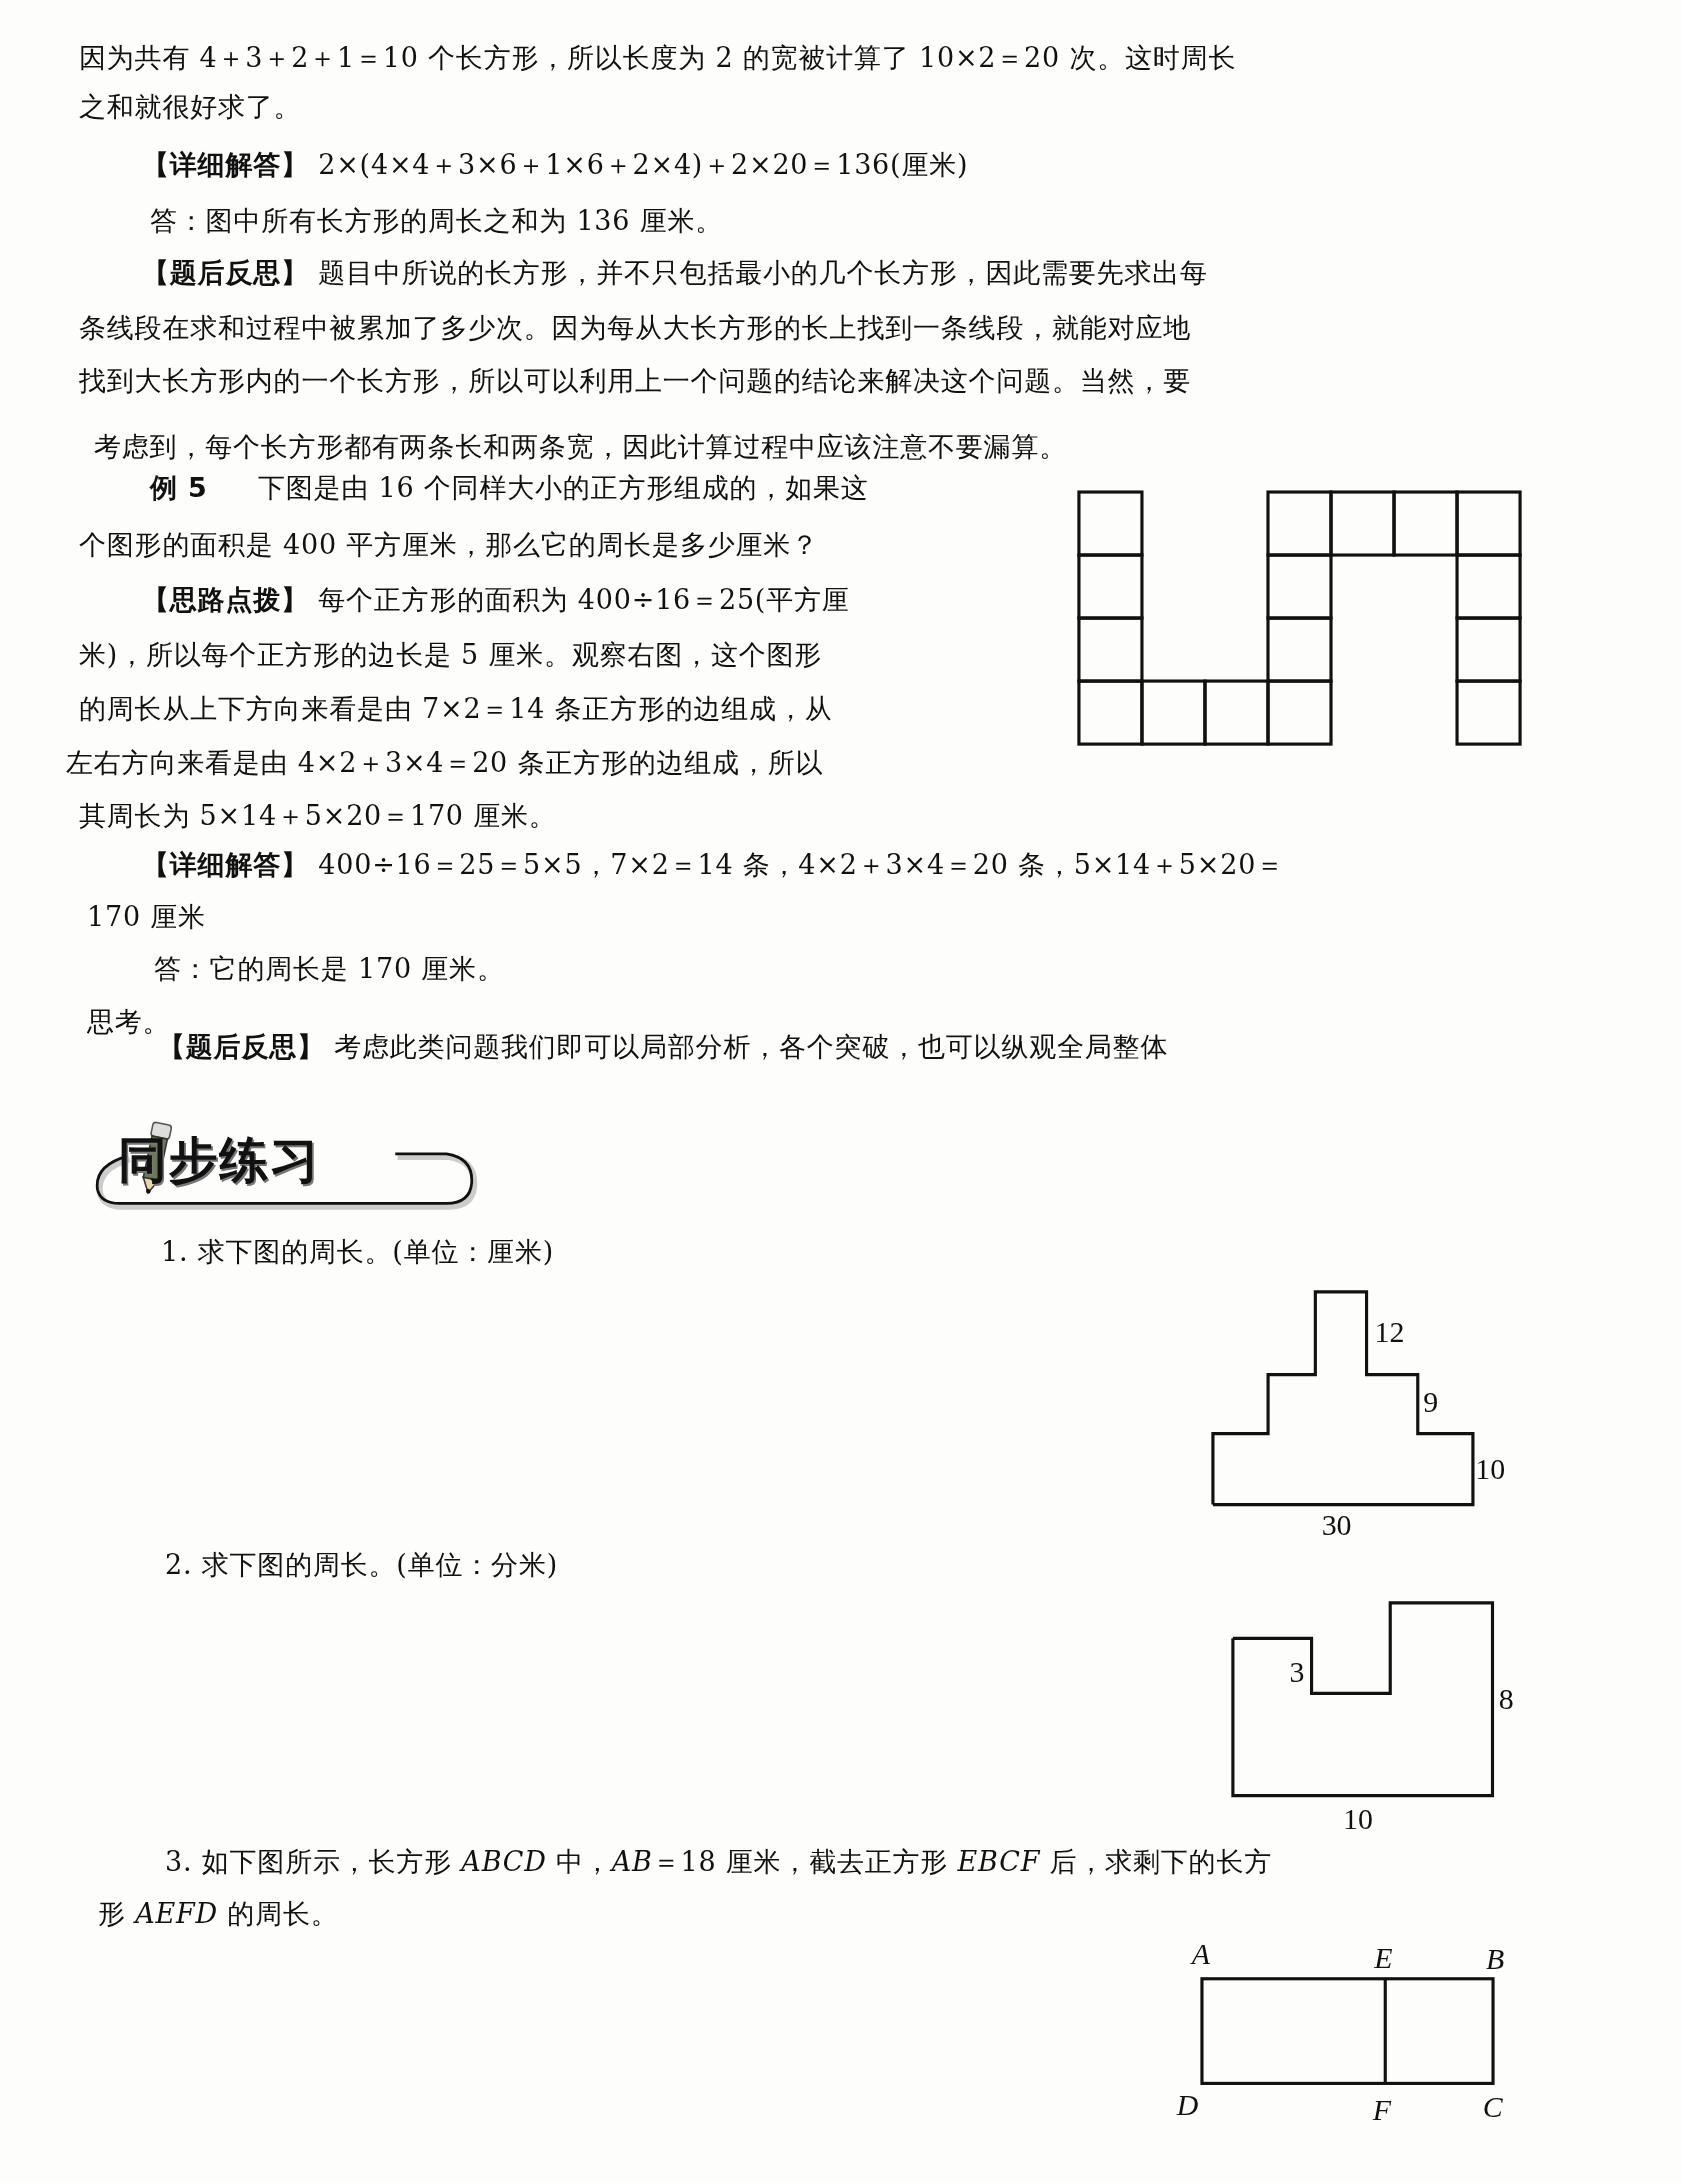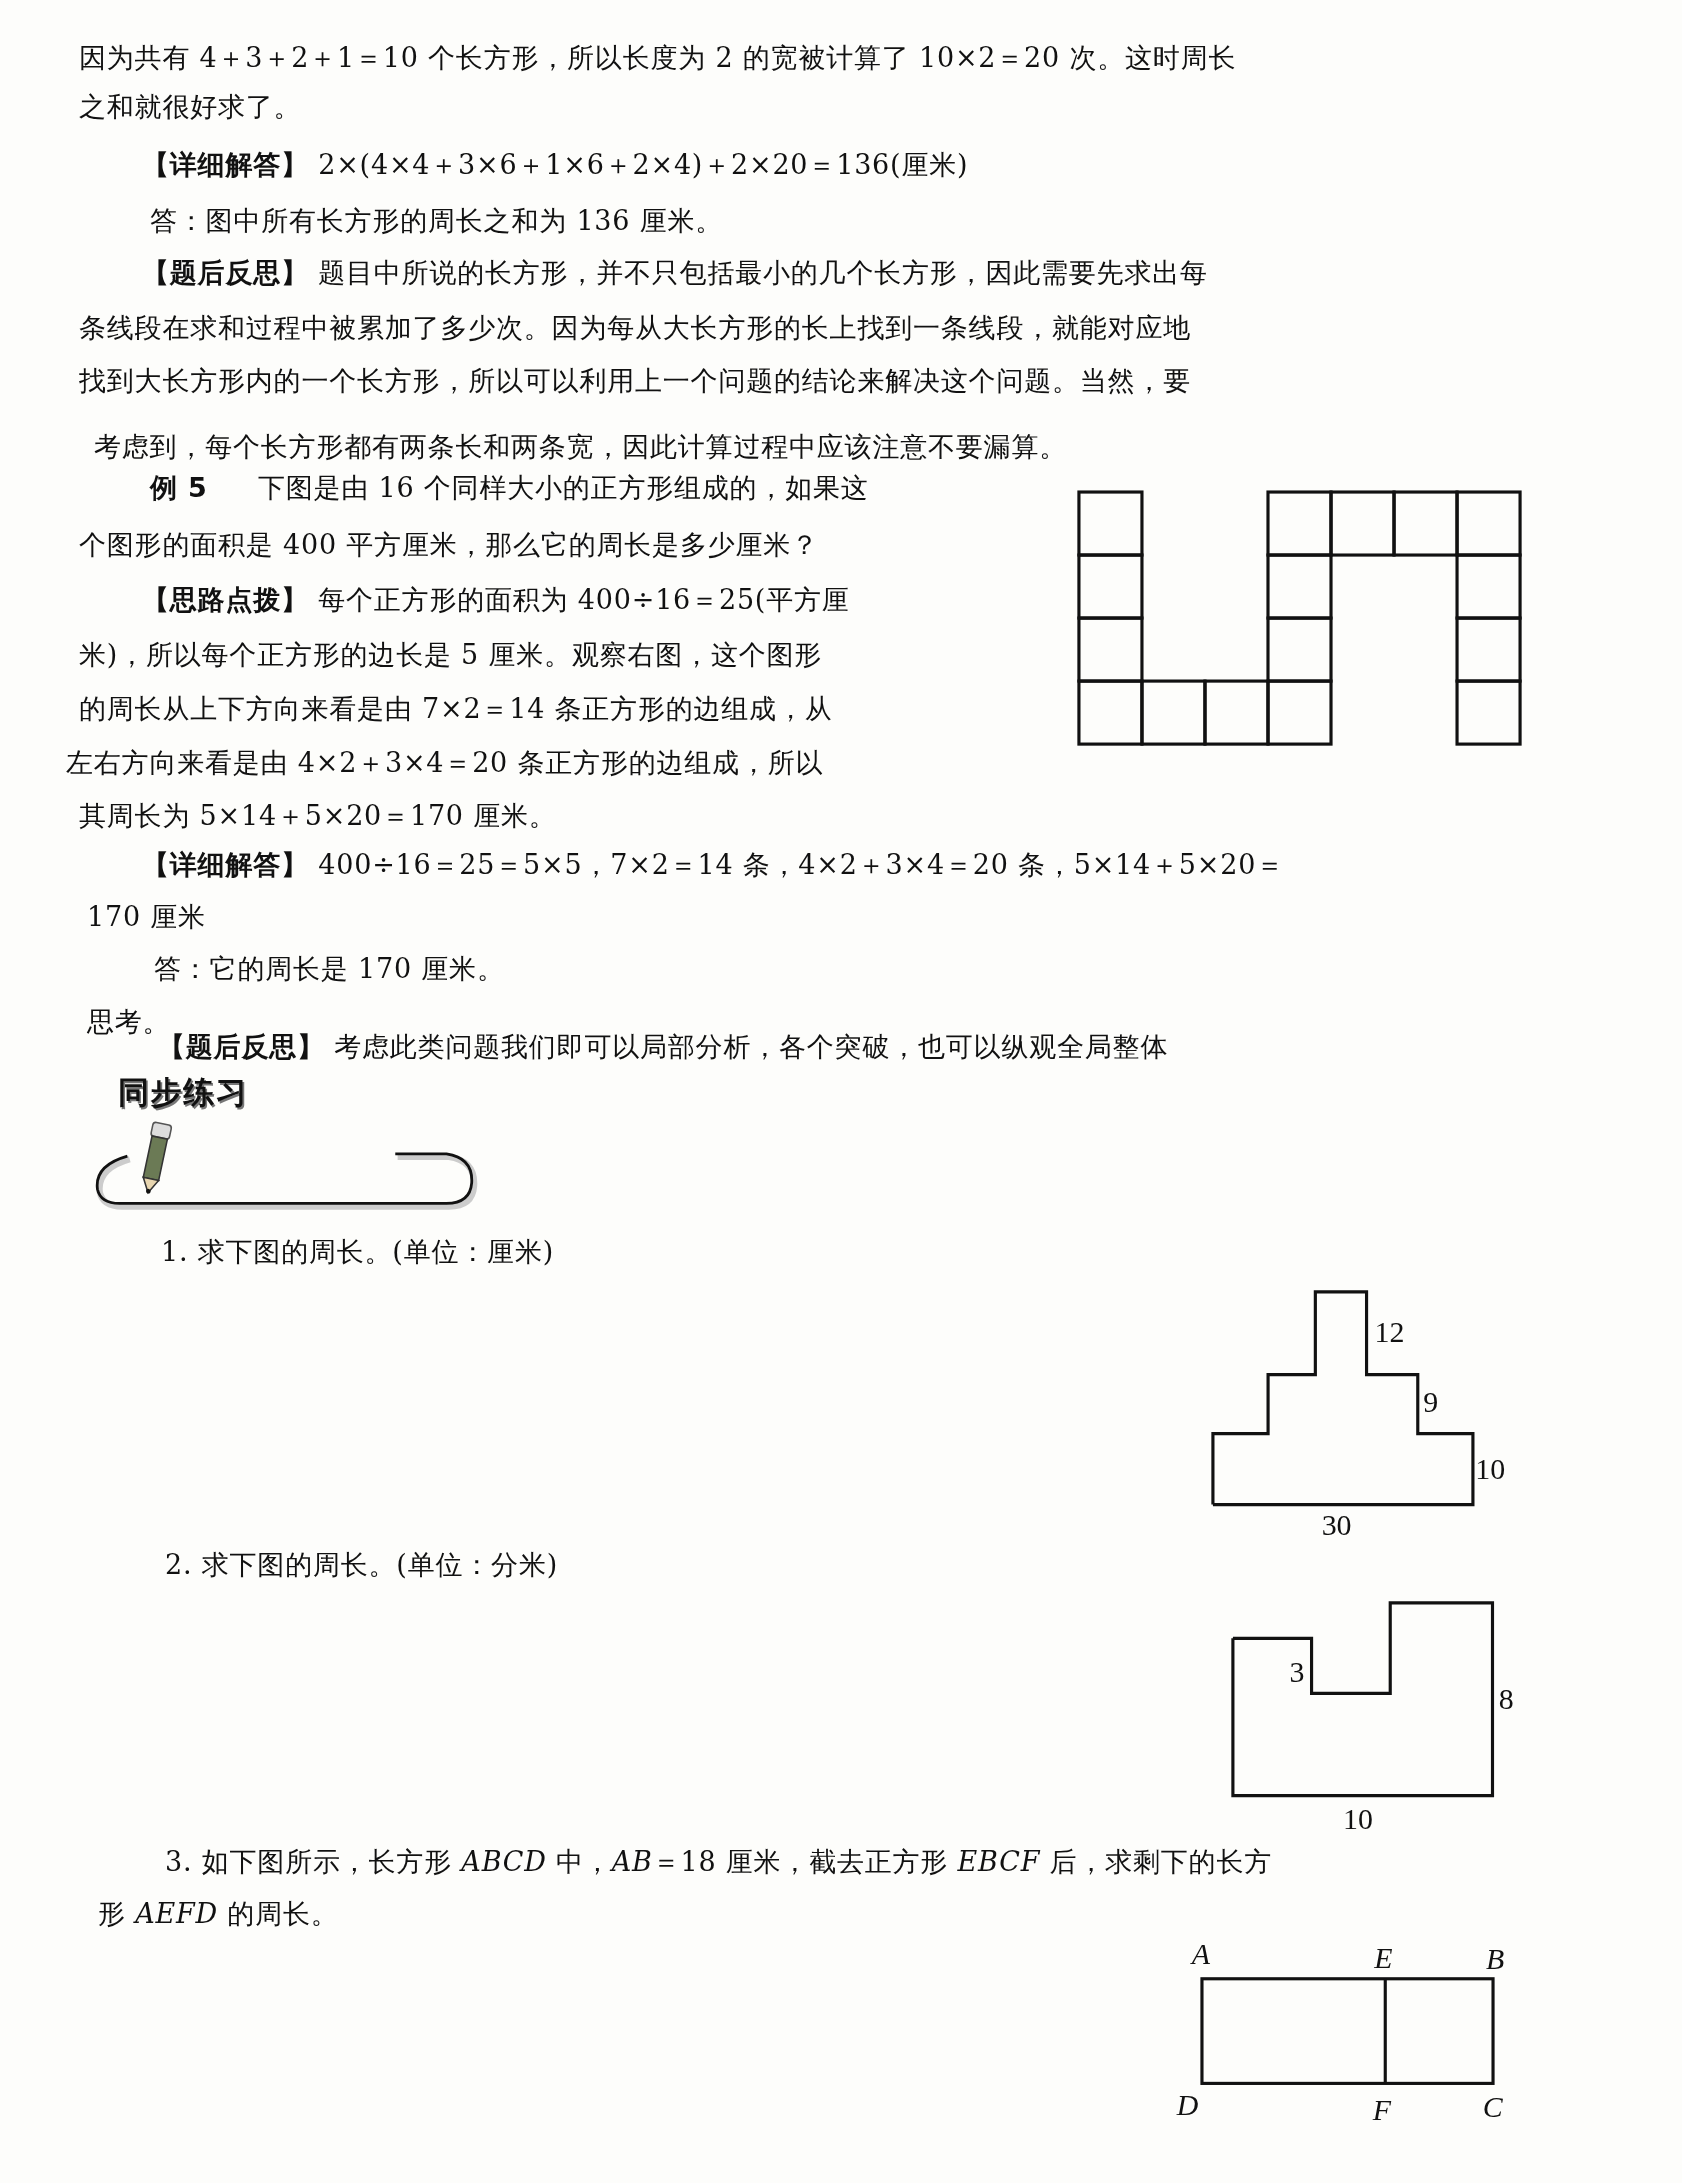--- a/index.html
+++ b/index.html
@@ -27,24 +27,24 @@
       fill: #111;
     }
     .fig-label-it { font-style: italic; }
     .section-header {
       position: absolute;
       left: 88px; top: 1134px;
       width: 390px; height: 79px;
     }
     .section-title {
       position: absolute;
-      left: 118px; top: 1072px;
+      left: 118px; top: 1128px;
       font-family: "DejaVu Sans", "Liberation Sans", sans-serif;
       font-weight: 900;
-      font-size: 31px;
+      font-size: 49px;
       letter-spacing: 1.6px;
       color: #111;
       text-shadow: 1.6px 1.6px 0 #777;
     }
   </style>
 </head>
 <body>
 
 <div class="line" style="left:79px; top:39px;">因为共有 4＋3＋2＋1＝10 个长方形，所以长度为 2 的宽被计算了 10×2＝20 次。这时周长</div>
 <div class="line" style="left:79px; top:88px;">之和就很好求了。</div>

